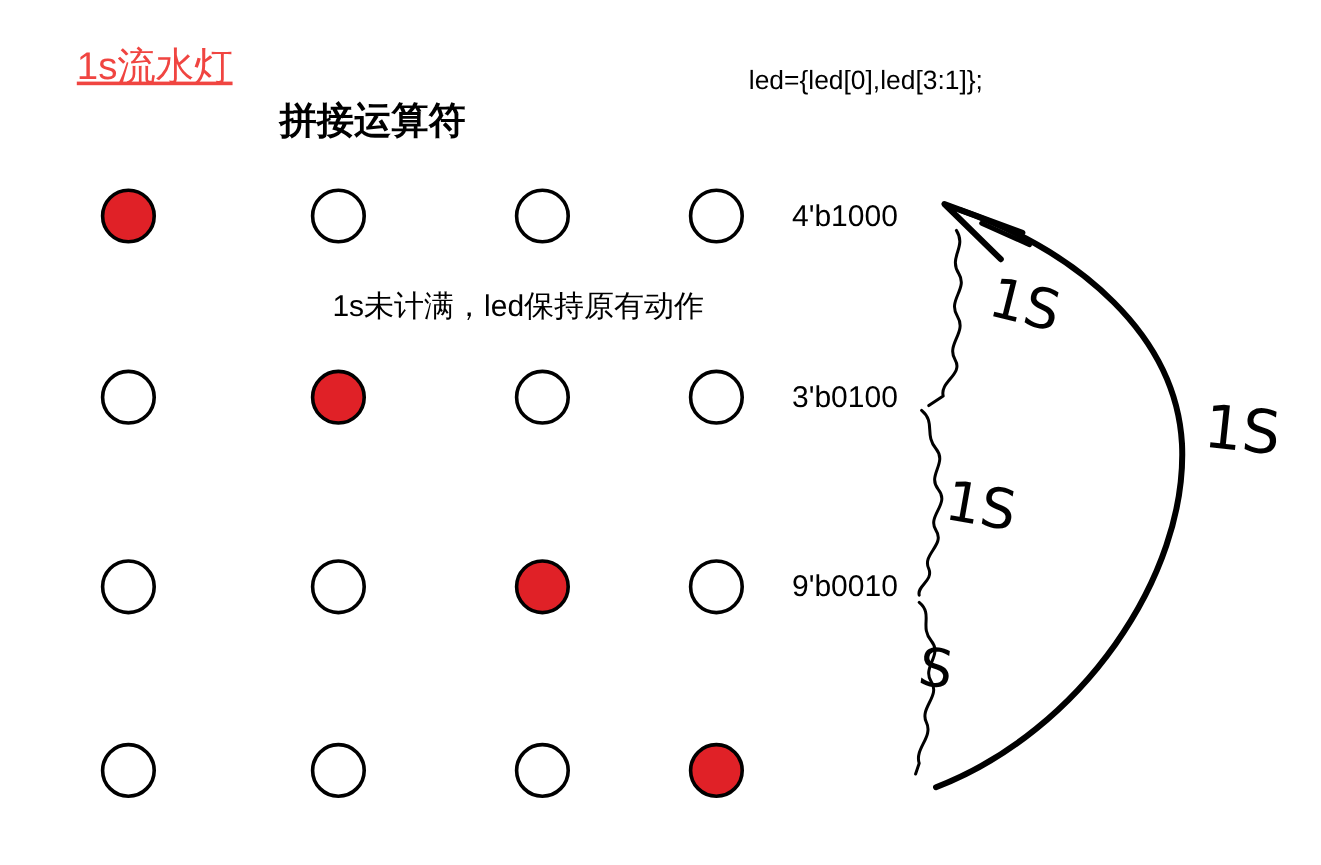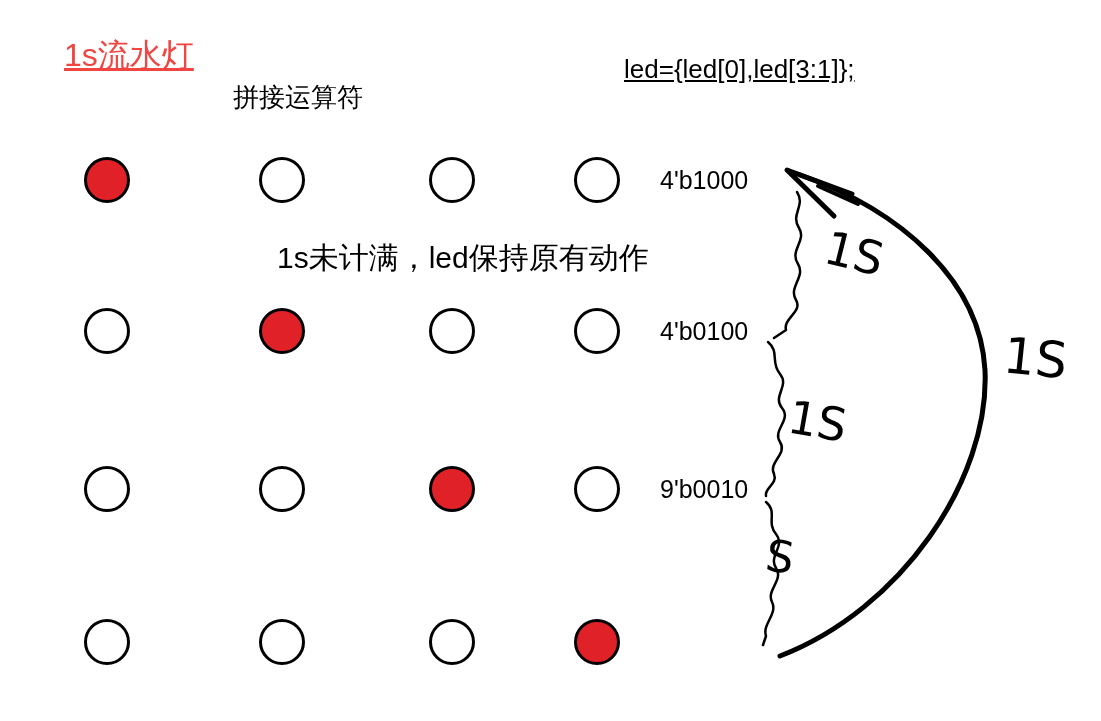--- a/index.html
+++ b/index.html
@@ -12,23 +12,23 @@
   body{
     width:1101px;height:721px;
     background:#ffffff;
     position:relative;
     overflow:hidden;
     font-family:"Liberation Sans","DejaVu Sans",sans-serif;
     color:#000;
   }
   .abs{position:absolute;white-space:nowrap;}
   .title{left:64px;top:34px;font-size:32px;color:var(--title);text-decoration:underline;}
-  .concat{left:233px;top:80px;font-size:26px;}
-  .code{left:624px;top:54px;font-size:26px;text-decoration:underline;}
-  .hold-note{left:277px;top:238px;font-size:30px;}
+  .concat{left:233px;top:80px;font-size:31px;font-weight:bold;}
+  .code{left:624px;top:54px;font-size:22px;}
+  .hold-note{left:277px;top:238px;font-size:25px;}
 
   .led-row{position:absolute;left:0;width:100%;height:46px;}
   #row0{top:157px;}
   #row1{top:308px;}
   #row2{top:466px;}
   #row3{top:619px;}
   .led-row div.led{
     position:absolute;top:0;
     width:46px;height:46px;
     border-radius:50%;
@@ -61,21 +61,21 @@
 <div class="abs hold-note">1s未计满，led保持原有动作</div>
 
 <div class="led-row" id="row0">
   <span class="row-label">4'b1000</span>
 <div class="led on"></div>
     <div class="led"></div>
     <div class="led"></div>
     <div class="led"></div>
   </div>
 <div class="led-row" id="row1">
-  <span class="row-label">4'b0100</span>
+  <span class="row-label">3'b0100</span>
 <div class="led"></div>
     <div class="led on"></div>
     <div class="led"></div>
     <div class="led"></div>
   </div>
 <div class="led-row" id="row2">
   <span class="row-label">9'b0010</span>
 <div class="led"></div>
     <div class="led"></div>
     <div class="led on"></div>

